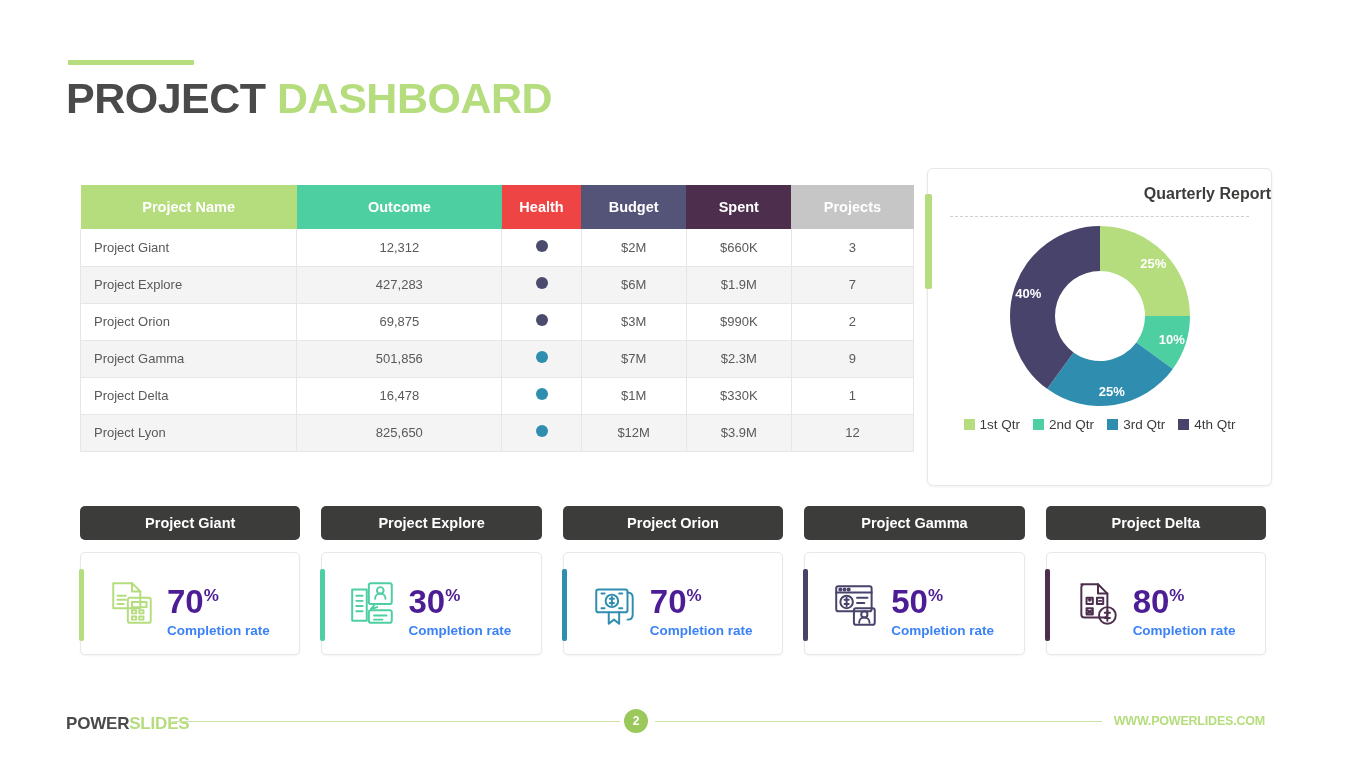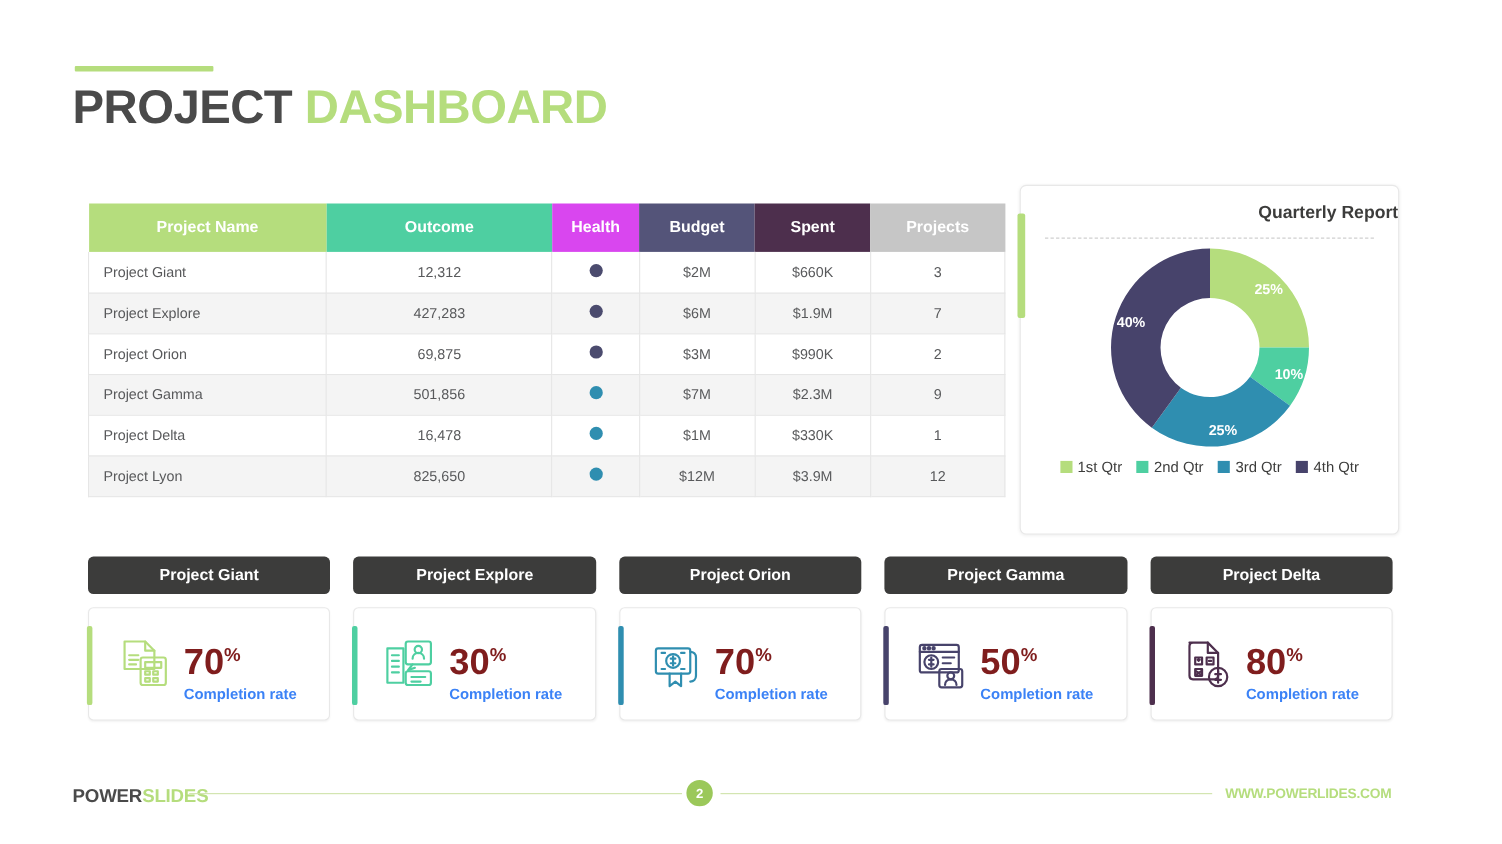--- a/index.html
+++ b/index.html
@@ -31,21 +31,21 @@
     display: flex; align-items: center; justify-content: center;
     color: #fff; font-size: 15px; font-weight: bold;
   }
   .ptable { width: 100%; border-collapse: collapse; margin-top: 17px; table-layout: fixed; }
   .ptable th {
     height: 44px; color: #ffffff; font-size: 14.5px; font-weight: bold;
     text-align: center; vertical-align: middle;
   }
   .th-name    { background: #b5dd7d; }
   .th-outcome { background: #4ecfa1; }
-  .th-health  { background: #d946ef; }
+  .th-health  { background: #ef4444; }
   .th-budget  { background: #545479; }
   .th-spent   { background: #4d2f4d; }
   .th-projects{ background: #c6c6c6; }
 
   .ptable td {
     height: 37px; font-size: 13px; color: #58595b;
     text-align: center; vertical-align: middle;
     border-bottom: 1px solid #e6e6e6;
     border-right: 1px solid #e6e6e6;
   }
@@ -91,21 +91,21 @@
     position: relative; margin-top: 12px; height: 103px;
     background: #fff; border: 1px solid #e8e8e8; border-radius: 5px;
     display: flex; align-items: center; padding-left: 26px;
     box-shadow: 0 1px 2px rgba(0,0,0,0.05);
   }
   .card-accent {
     position: absolute; left: -2px; top: 16px; width: 5px; height: 72px; border-radius: 2px;
   }
   .card-icon { width: 50px; height: 50px; flex: 0 0 50px; margin-right: 10px; }
   .card-text { display: flex; flex-direction: column; }
-  .card-pct { font-size: 33px; font-weight: bold; color: #7f1d1d; line-height: 1; margin-top: 16px; }
+  .card-pct { font-size: 33px; font-weight: bold; color: #4c1d95; line-height: 1; margin-top: 16px; }
   .card-pct sup { font-size: 17px; font-weight: bold; vertical-align: super; }
   .card-sub { font-size: 13.5px; font-weight: bold; color: #3b82f6; margin-top: 5px; }
 
   
   .footer { position: absolute; left: 0; top: 710px; width: 1365px; height: 40px; }
   .brand {
     position: absolute; left: 66px; top: 4px;
     font-size: 17px; font-weight: bold; letter-spacing: -0.2px; text-align: center;
   }
   .brand .b-dark { color: #4a4a4a; }

